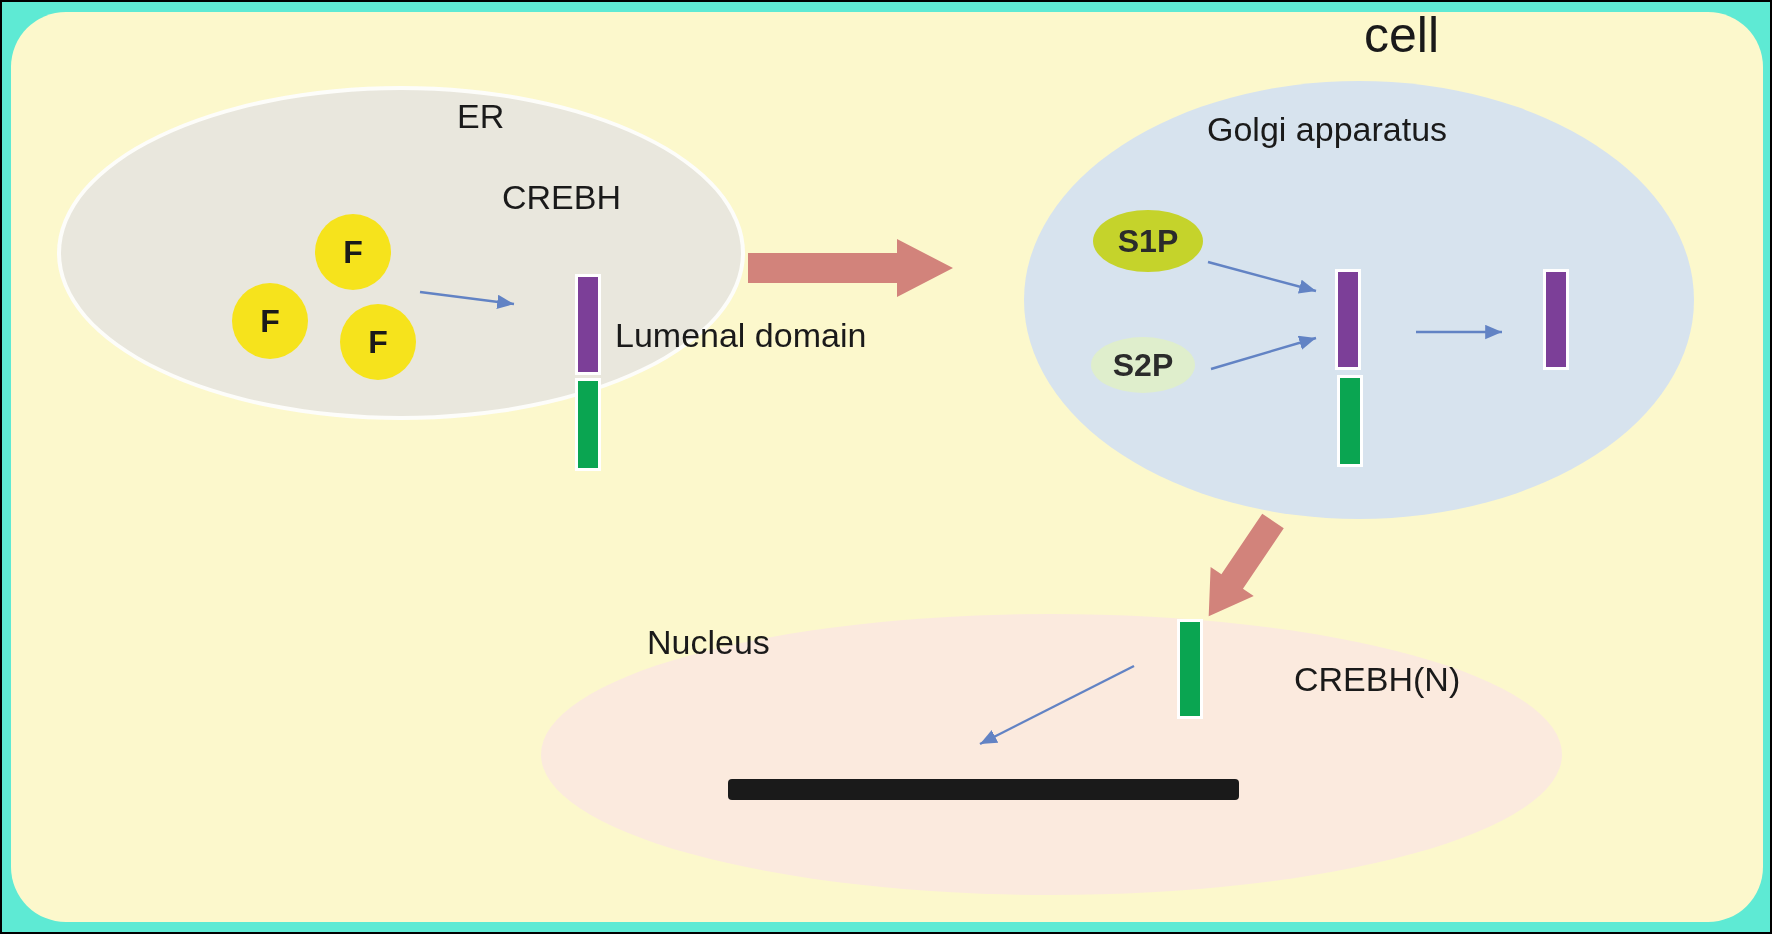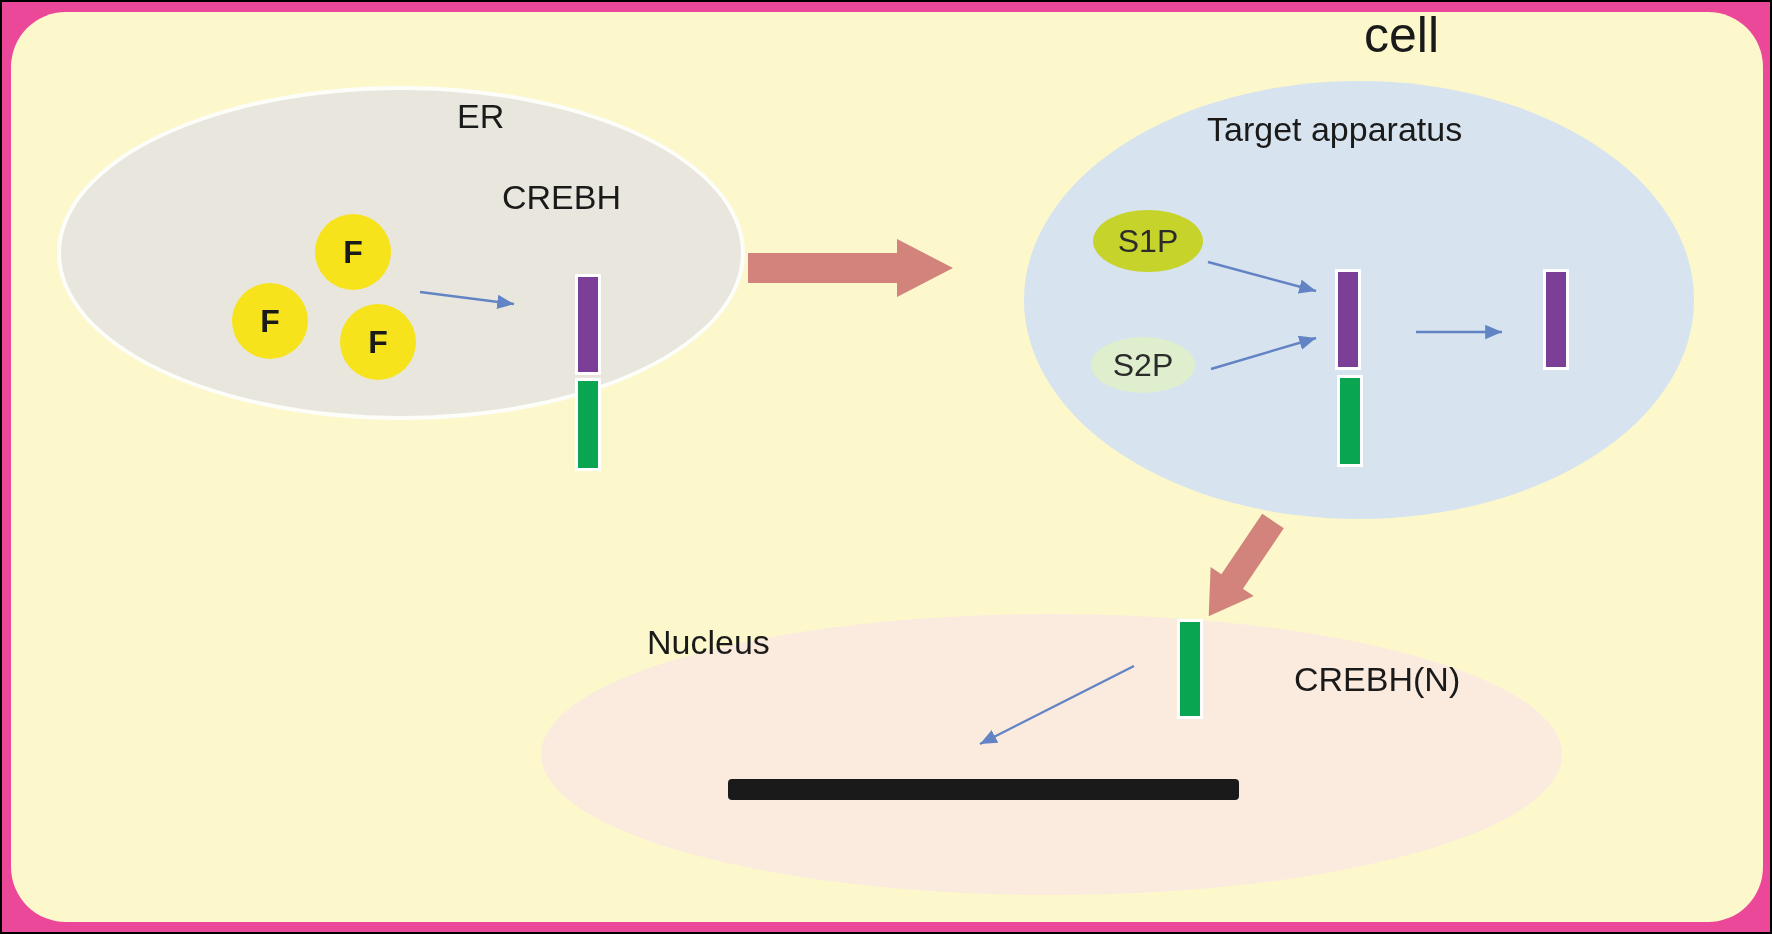--- a/index.html
+++ b/index.html
@@ -1,20 +1,20 @@
 <!DOCTYPE html>
 <html><head>
 <meta charset="utf-8">
 <style>
   html, body { margin: 0; padding: 0; background: #ffffff; }
   .canvas {
     position: relative;
     width: 1772px;
     height: 934px;
-    background: #ec4899;
+    background: #5eead4;
     border: 2px solid #000000;
     box-sizing: border-box;
     overflow: hidden;
     font-family: "Liberation Sans", sans-serif;
     color: #1a1a1a;
   }
   .abs { position: absolute; }
   .label {
     font-weight: normal;
     font-size: 34px;
@@ -63,21 +63,21 @@
     width: 76px; height: 76px;
     border-radius: 50%;
     background: #F6E31C;
     display: flex; align-items: center; justify-content: center;
     font-weight: bold; font-size: 32px; color: #1a1a1a;
     z-index: 3;
   }
   .badge {
     border-radius: 50%;
     display: flex; align-items: center; justify-content: center;
-    font-weight: normal; font-size: 32px; color: #2b2b2b;
+    font-weight: bold; font-size: 32px; color: #2b2b2b;
     z-index: 3;
   }
   .s1p-badge { left: 1091px; top: 208px; width: 110px; height: 62px; background: #C5D32B; }
   .s2p-badge { left: 1089px; top: 335px; width: 104px; height: 56px; background: #DFEECC; }
   .bar {
     box-sizing: border-box;
     border: 3px solid #ffffff;
     z-index: 4;
   }
   .purple-bar { background: #7C3F98; }
@@ -114,23 +114,24 @@
   </div>
   <div class="abs f-circle" style="left:230px; top:281px;">
     <span>F</span>
   </div>
   <div class="abs f-circle" style="left:338px; top:302px;">
     <span>F</span>
   </div>
 
   <div class="abs bar purple-bar" style="left:573px; top:272px; width:26px; height:101px;"></div>
   <div class="abs bar green-bar" style="left:573px; top:376px; width:26px; height:93px;"></div>
+  <div class="abs label" style="left:613px; top:314px;">Lumenal domain</div>
 
   <div class="abs golgi-ellipse"></div>
-  <div class="abs label" style="left:1205px; top:108px;">Target apparatus</div>
+  <div class="abs label" style="left:1205px; top:108px;">Golgi apparatus</div>
 
   <div class="abs badge s1p-badge">
     <span>S1P</span>
   </div>
   <div class="abs badge s2p-badge">
     <span>S2P</span>
   </div>
 
   <div class="abs bar purple-bar" style="left:1333px; top:267px; width:26px; height:101px;"></div>
   <div class="abs bar green-bar" style="left:1335px; top:373px; width:26px; height:92px;"></div>

